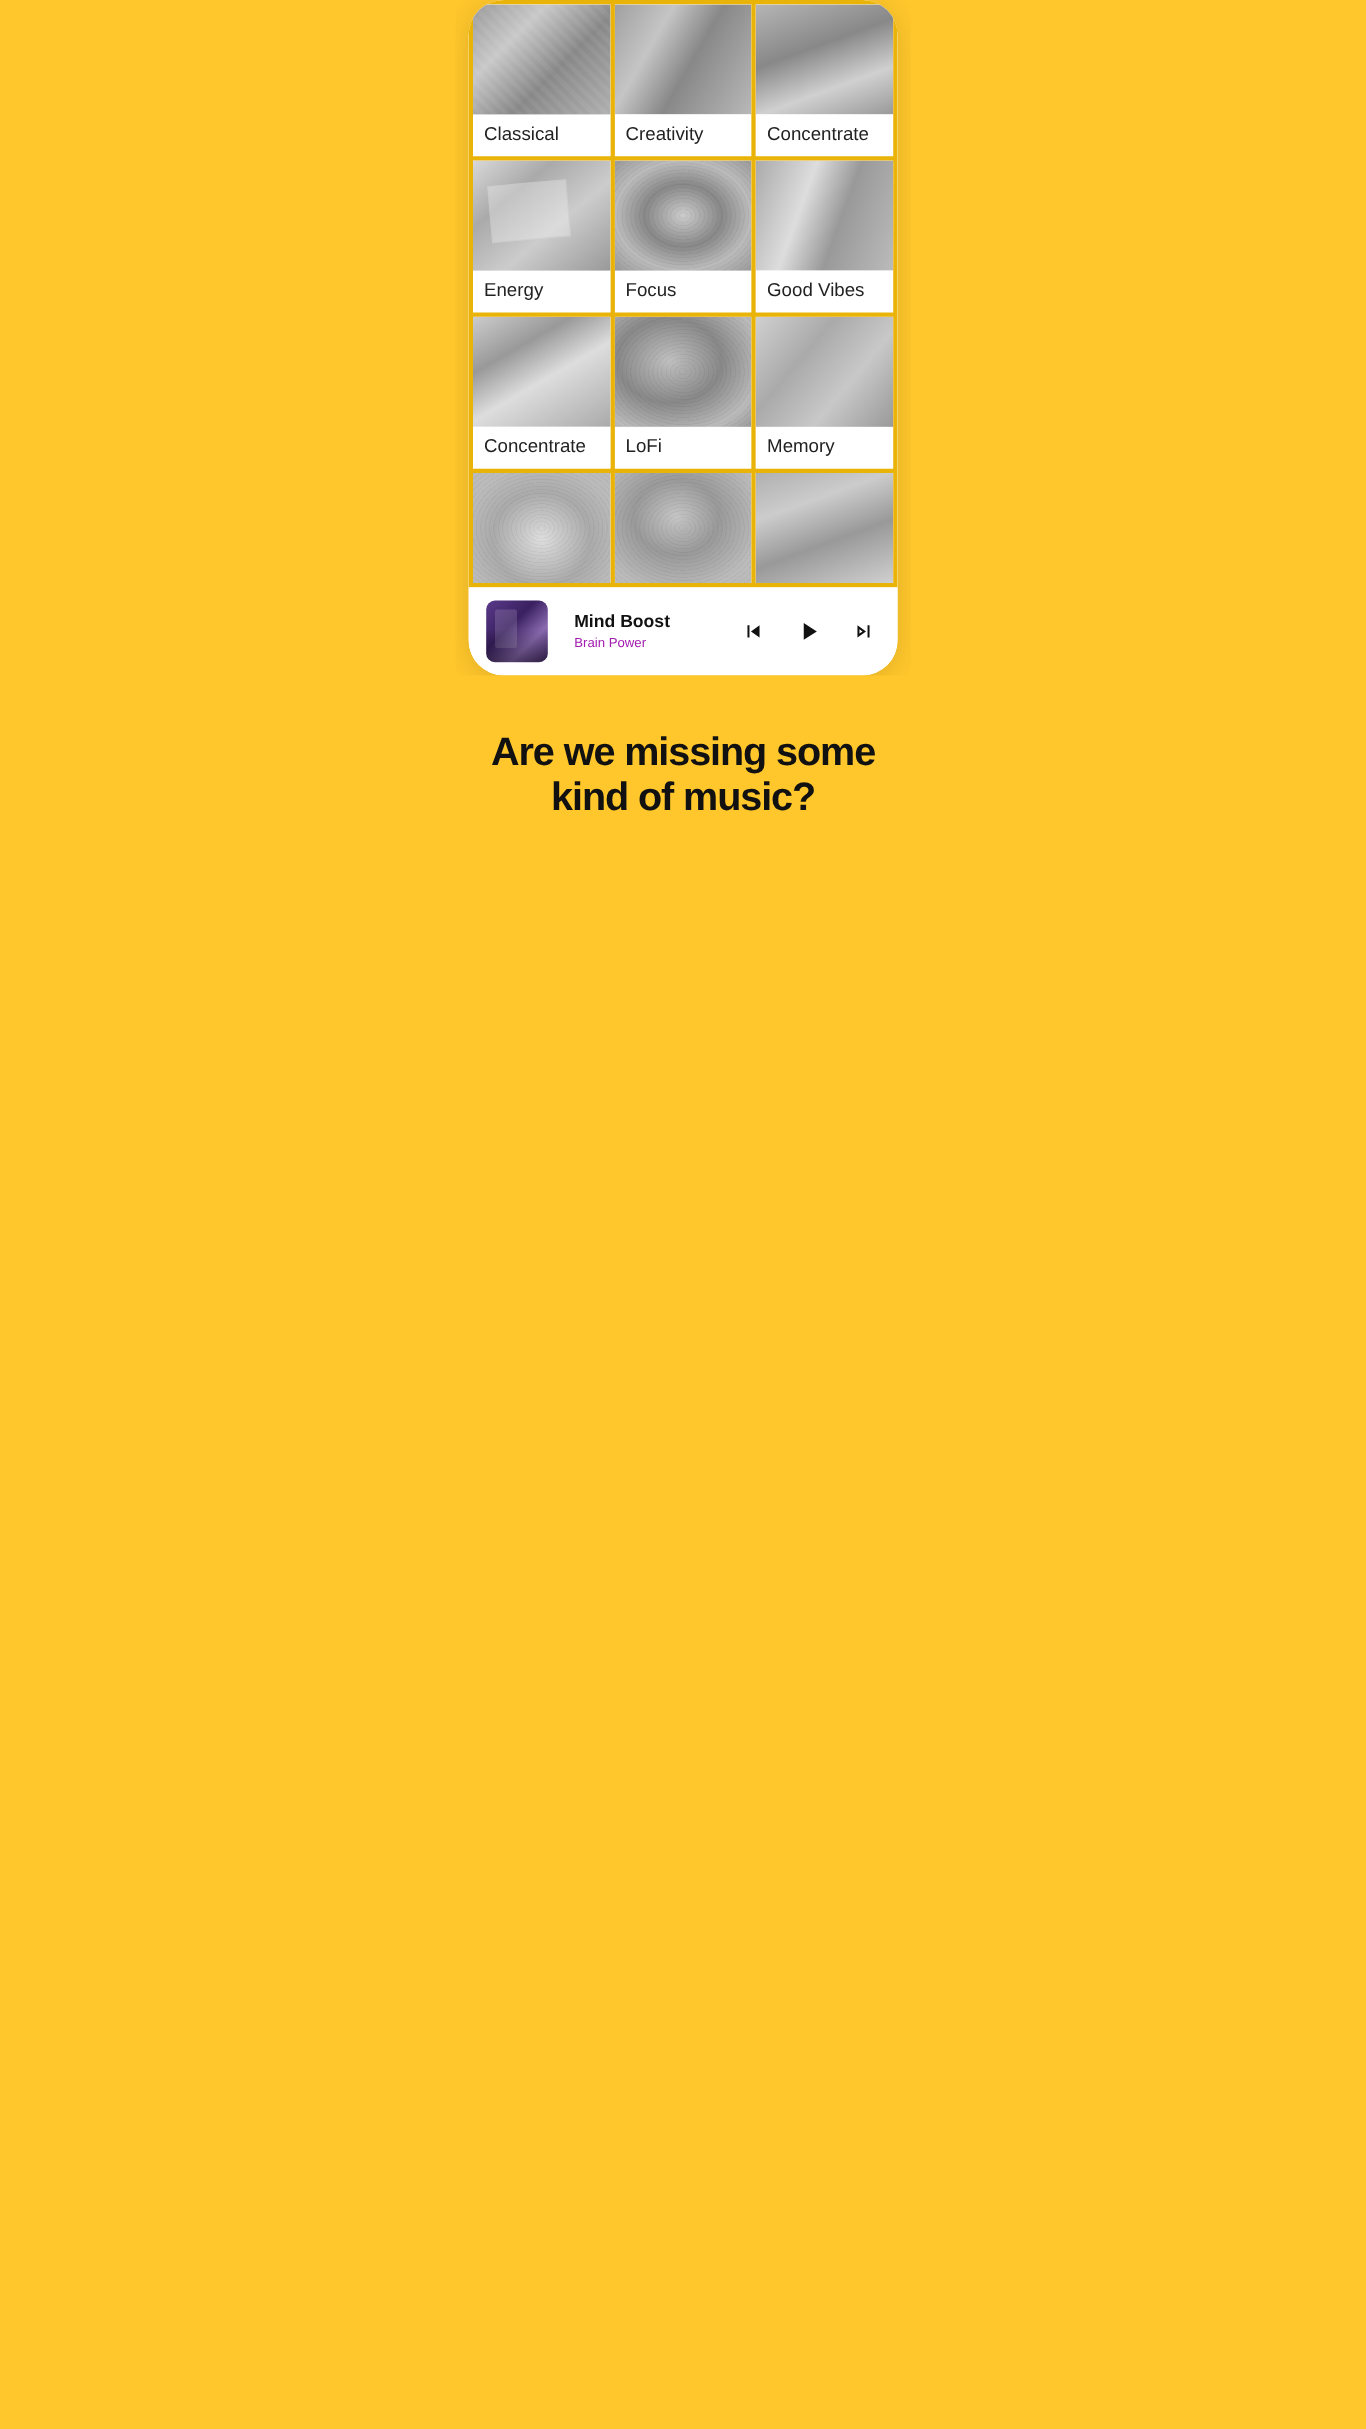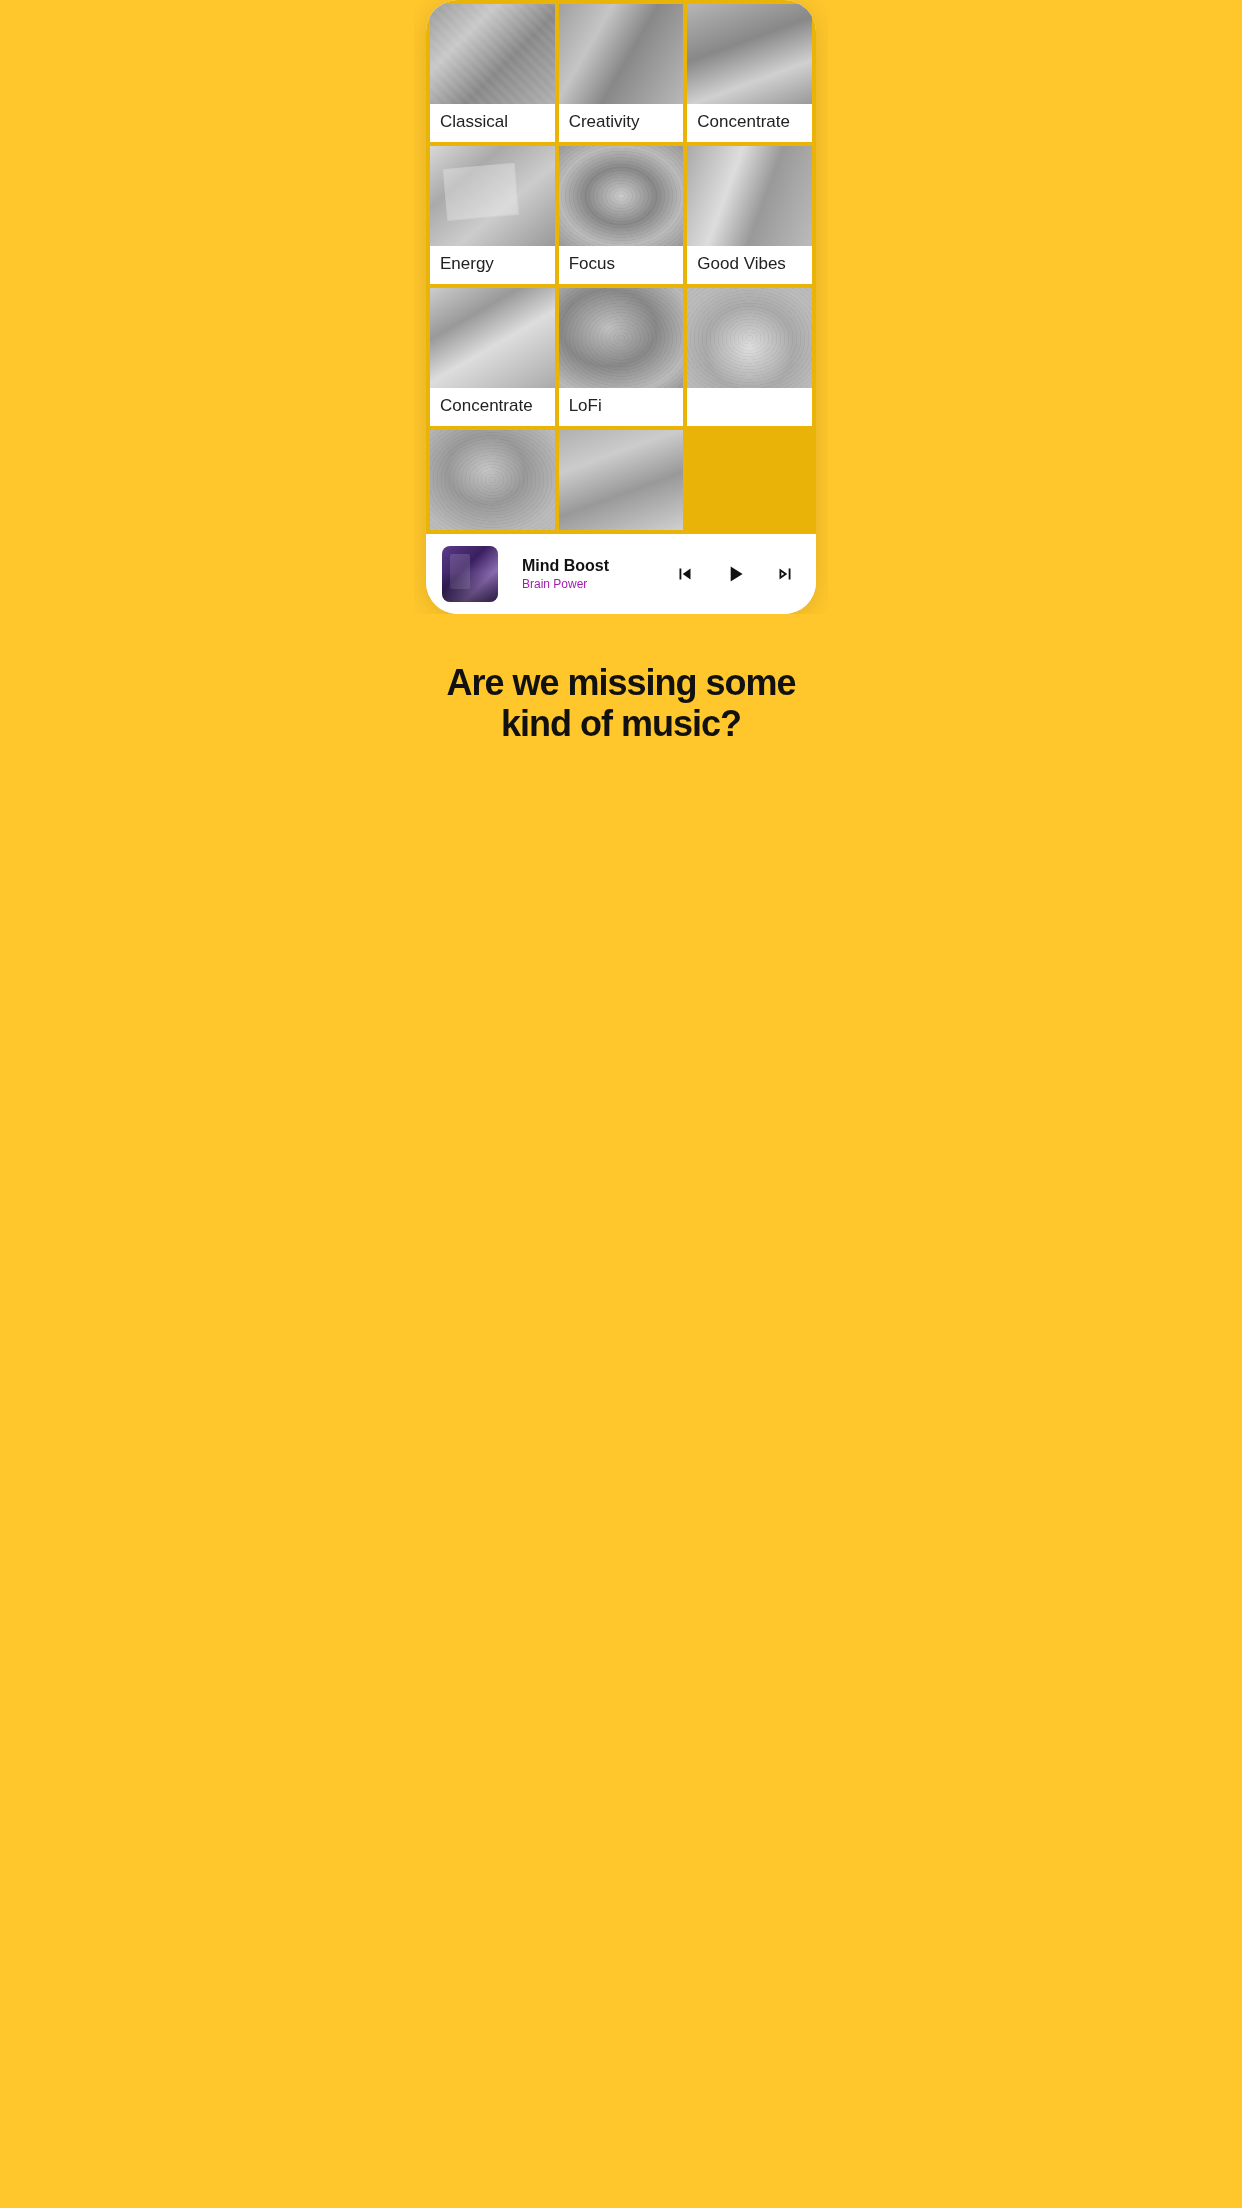--- a/index.html
+++ b/index.html
@@ -244,20 +244,24 @@
           <div class="grid-item-image img-goodvibes"></div>
           <div class="grid-item-label">Good Vibes</div>
         </div>
         <div class="grid-item">
           <div class="grid-item-image img-instruments"></div>
           <div class="grid-item-label">Concentrate</div>
         </div>
         <div class="grid-item">
           <div class="grid-item-image img-lofi"></div>
           <div class="grid-item-label">LoFi</div>
+        </div>
+        <div class="grid-item">
+          <div class="grid-item-image img-memory"></div>
+          <div class="grid-item-label">Memory</div>
         </div>
         <div class="grid-item">
           <div class="grid-item-image img-row4a"></div>
         </div>
         <div class="grid-item">
           <div class="grid-item-image img-row4b"></div>
         </div>
         <div class="grid-item">
           <div class="grid-item-image img-row4c"></div>
         </div>

